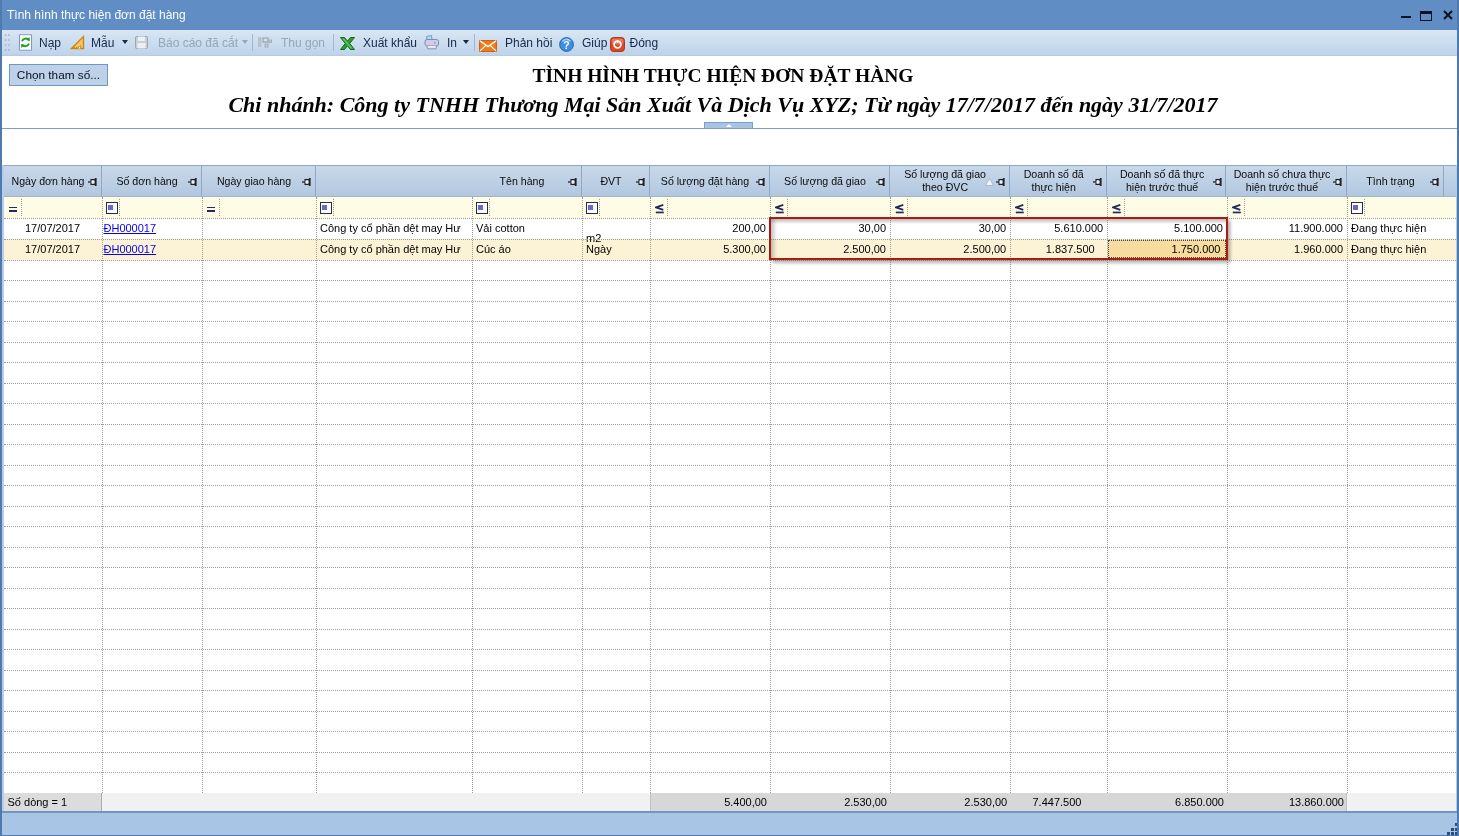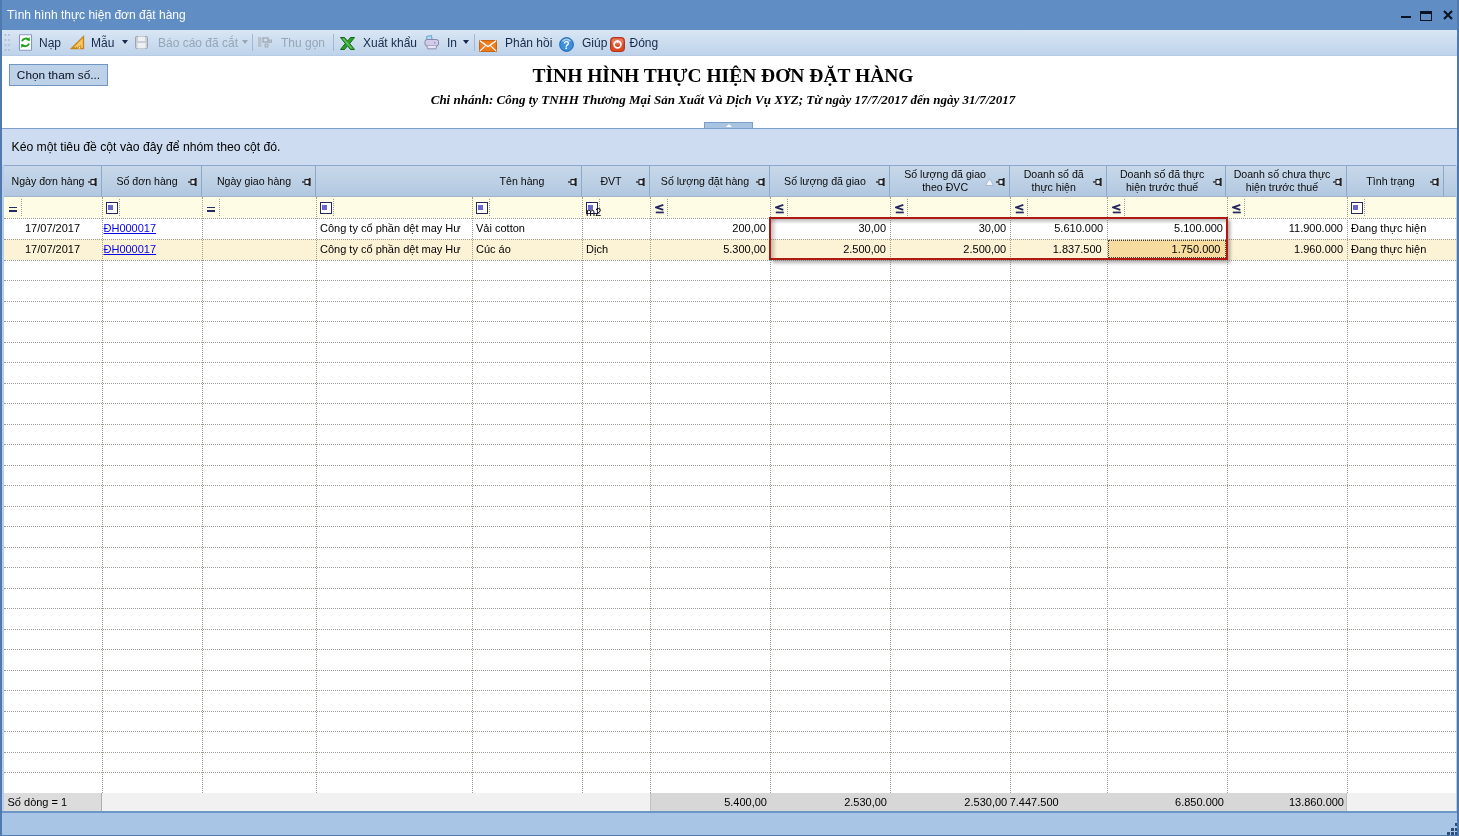--- a/index.html
+++ b/index.html
@@ -14,21 +14,21 @@
 .ticon{top:34.5px;}
 .tsep{top:34px;width:1px;height:17px;background:#9fb8d4;}
 .tarrow{top:40px;width:0;height:0;border-left:3.5px solid transparent;border-right:3.5px solid transparent;border-top:4px solid #15294a;}
 .tarrow.dis{border-top-color:#94a6b8;}
 #panel{left:1.5px;top:56px;width:1456px;height:72px;background:#fff;}
 #btnparam{left:9px;top:63.5px;width:99px;height:22px;background:#bdd1e8;border:1px solid #7096c1;box-sizing:border-box;
  font-size:11.8px;color:#08101c;text-align:center;line-height:20px;}
 #rpttitle{left:0;top:64.5px;width:1446px;text-align:center;font-family:"Liberation Serif",serif;
  font-weight:bold;font-size:19.5px;color:#000;}
 #rptsub{left:0;top:91.5px;width:1446px;text-align:center;font-family:"Liberation Serif",serif;
- font-weight:bold;font-style:italic;font-size:13px;color:#000;}
+ font-weight:bold;font-style:italic;font-size:22px;color:#000;}
 #splitline{left:1.5px;top:128px;width:1456px;height:1px;background:#7d9fc7;}
 #splittab{left:704px;top:122px;width:49px;height:7px;background:#a9c3e2;border:1px solid #7d9fc7;box-sizing:border-box;}
 #splittab .tri{position:absolute;left:21px;top:1.2px;width:0;height:0;
  border-left:3.5px solid transparent;border-right:3.5px solid transparent;border-bottom:3.5px solid #fff;}
 #groupbar{left:1.5px;top:129px;width:1456px;height:36px;background:#cddcf0;}
 #grouptxt{left:10px;top:0;height:36px;line-height:37px;font-size:12.2px;color:#000;}
 #gridpad{left:1.5px;top:165px;width:1456px;height:645.5px;background:#b7cde9;}
 #grid{left:3.5px;top:165px;width:1452px;height:645.5px;background:#fff;overflow:hidden;}
 .hdr{left:0;top:0;width:1452px;height:31.5px;background:linear-gradient(#c8d8ea,#b2c8e0);border-top:1px solid #8ca9c9;border-bottom:1px solid #a3b5cb;box-sizing:border-box;}
 .hc{position:absolute;top:0;height:31.5px;display:flex;align-items:center;justify-content:center;
@@ -145,23 +145,20 @@
 </svg></div>
 <div class="abs tlbl" style="left:629.5px">Đóng</div>
 <div class="abs" id="panel"></div>
 <div class="abs" id="btnparam">Chọn tham số...</div>
 <div class="abs" id="rpttitle">TÌNH HÌNH THỰC HIỆN ĐƠN ĐẶT HÀNG</div>
 <div class="abs" id="rptsub">Chi nhánh: Công ty TNHH Thương Mại Sản Xuất Và Dịch Vụ XYZ; Từ ngày 17/7/2017 đến ngày 31/7/2017</div>
 <div class="abs" id="splitline"></div>
 <div class="abs" id="splittab">
       <div class="tri"></div>
     </div>
-<div class="abs" id="groupbar">
-      <div class="abs" id="grouptxt">Kéo một tiêu đề cột vào đây để nhóm theo cột đó.</div>
-    </div>
 <div class="abs" id="gridpad"></div>
 <div class="abs" id="grid">
 <div class="abs hdr"></div>
 <div class="hc" style="left:0.0px;width:98.0px">
         <span style="padding:0 12px 0 4px">Ngày đơn hàng</span>
         <svg class="pin" width="10" height="10" viewBox="0 0 10 10">
           <path d="M0 5h2.8" stroke="#222" stroke-width="1.3"></path>
           <rect x="3" y="2.5" width="4" height="5" fill="#b9cde3" stroke="#222" stroke-width="1.1"></rect>
           <rect x="6.9" y="1" width="1.7" height="8" fill="#222"></rect>
           <rect x="3.6" y="4.3" width="2.9" height="1.5" fill="#fff"></rect>
@@ -326,37 +323,37 @@
       </svg>
 <div class="opsep" style="left:1240.0px;top:33.5px"></div>
 <div class="sqicon" style="left:1347.0px;top:37.0px">
         <i></i>
       </div>
 <div class="opsep" style="left:1360.0px;top:33.5px"></div>
 <div class="cell" style="left:0.0px;top:52.5px;width:98.0px;text-align:center">17/07/2017</div>
 <div class="cell" style="left:98.0px;top:52.5px;width:100.0px;padding-left:2px"><span class="link">ĐH000017</span></div>
 <div class="cell" style="left:312.0px;top:52.5px;width:156.0px;padding-left:4.5px">Công ty cổ phần dệt may Hư</div>
 <div class="cell" style="left:468.0px;top:52.5px;width:110.0px;padding-left:4.5px">Vải cotton</div>
-<div class="cell" style="left:578.0px;top:37px;width:68.0px;padding-left:4.5px">m2</div>
+<div class="cell" style="left:578.0px;top:63px;width:68.0px;padding-left:4.5px">m2</div>
 <div class="cell cr" style="left:646.0px;top:52.5px;width:120.0px;padding-right:3.5px">200,00</div>
 <div class="cell cr" style="left:766.0px;top:52.5px;width:120.0px;padding-right:3.5px">30,00</div>
 <div class="cell cr" style="left:886.0px;top:52.5px;width:120.2px;padding-right:3.5px">30,00</div>
 <div class="cell cr" style="left:1006.2px;top:52.5px;width:97.0px;padding-right:3.5px">5.610.000</div>
 <div class="cell cr" style="left:1103.2px;top:52.5px;width:119.8px;padding-right:3.5px">5.100.000</div>
 <div class="cell cr" style="left:1223.0px;top:52.5px;width:120.0px;padding-right:3.5px">11.900.000</div>
 <div class="cell" style="left:1343.0px;top:52.5px;width:109.0px;padding-left:4.5px">Đang thực hiện</div>
 <div class="cell" style="left:0.0px;top:73.5px;width:98.0px;text-align:center">17/07/2017</div>
 <div class="cell" style="left:98.0px;top:73.5px;width:100.0px;padding-left:2px"><span class="link">ĐH000017</span></div>
 <div class="cell" style="left:312.0px;top:73.5px;width:156.0px;padding-left:4.5px">Công ty cổ phần dệt may Hư</div>
 <div class="cell" style="left:468.0px;top:73.5px;width:110.0px;padding-left:4.5px">Cúc áo</div>
-<div class="cell" style="left:578.0px;top:73.5px;width:68.0px;padding-left:4.5px">Dịch</div>
+<div class="cell" style="left:578.0px;top:73.5px;width:68.0px;padding-left:4.5px">Ngày</div>
 <div class="cell cr" style="left:646.0px;top:73.5px;width:120.0px;padding-right:3.5px">5.300,00</div>
 <div class="cell cr" style="left:766.0px;top:73.5px;width:120.0px;padding-right:3.5px">2.500,00</div>
 <div class="cell cr" style="left:886.0px;top:73.5px;width:120.2px;padding-right:3.5px">2.500,00</div>
-<div class="cell cr" style="left:1006.2px;top:73.5px;width:97.0px;padding-right:5px">1.837.500</div>
+<div class="cell cr" style="left:1006.2px;top:73.5px;width:97.0px;padding-right:12px">1.837.500</div>
 <div class="cell cr" style="left:1103.2px;top:73.5px;width:119.8px;padding-right:6px">1.750.000</div>
 <div class="cell cr" style="left:1223.0px;top:73.5px;width:120.0px;padding-right:3.5px">1.960.000</div>
 <div class="cell" style="left:1343.0px;top:73.5px;width:109.0px;padding-left:4.5px">Đang thực hiện</div>
 <div class="hd" style="top:52.5px"></div>
 <div class="hd" style="top:73.5px"></div>
 <div class="hd" style="top:94.5px"></div>
 <div class="hd" style="top:115.0px"></div>
 <div class="hd" style="top:135.5px"></div>
 <div class="hd" style="top:156.0px"></div>
 <div class="hd" style="top:176.5px"></div>
@@ -396,21 +393,21 @@
 <div class="abs" id="redbox">
         <div class="sht"></div>
         <div class="shl"></div>
       </div>
 <div class="abs ftr">
 <div class="ftcell" style="left:0;width:98px;background:#dcdcdc;border-right:1px solid #ababab;padding-left:4px">Số dòng = 1</div>
 <div class="ftcell" style="left:646px;width:697px;background:#d7d7d7;border-left:1px solid #c2c2c2;border-right:1px solid #c2c2c2"></div>
 <div class="ftcell" style="left:646.0px;width:120.0px;text-align:right;padding-right:2.5px">5.400,00</div>
 <div class="ftcell" style="left:766.0px;width:120.0px;text-align:right;padding-right:2.5px">2.530,00</div>
 <div class="ftcell" style="left:886.0px;width:120.2px;text-align:right;padding-right:2.5px">2.530,00</div>
-<div class="ftcell" style="left:1006.2px;width:97.0px;text-align:left;padding-right:2.5px">7.447.500</div>
+<div class="ftcell" style="left:1006.2px;width:97.0px;text-align:center;padding-right:2.5px">7.447.500</div>
 <div class="ftcell" style="left:1103.2px;width:119.8px;text-align:right;padding-right:2.5px">6.850.000</div>
 <div class="ftcell" style="left:1223.0px;width:120.0px;text-align:right;padding-right:2.5px">13.860.000</div>
 </div>
 </div>
 <div class="abs" id="statusbar"></div>
 <div class="abs grip" style="left:1454.5px;top:822.5px"></div>
 <div class="abs grip" style="left:1450.5px;top:827.5px"></div>
 <div class="abs grip" style="left:1454.5px;top:827.5px"></div>
 <div class="abs grip" style="left:1446.5px;top:832px"></div>
 <div class="abs grip" style="left:1450.5px;top:832px"></div>

